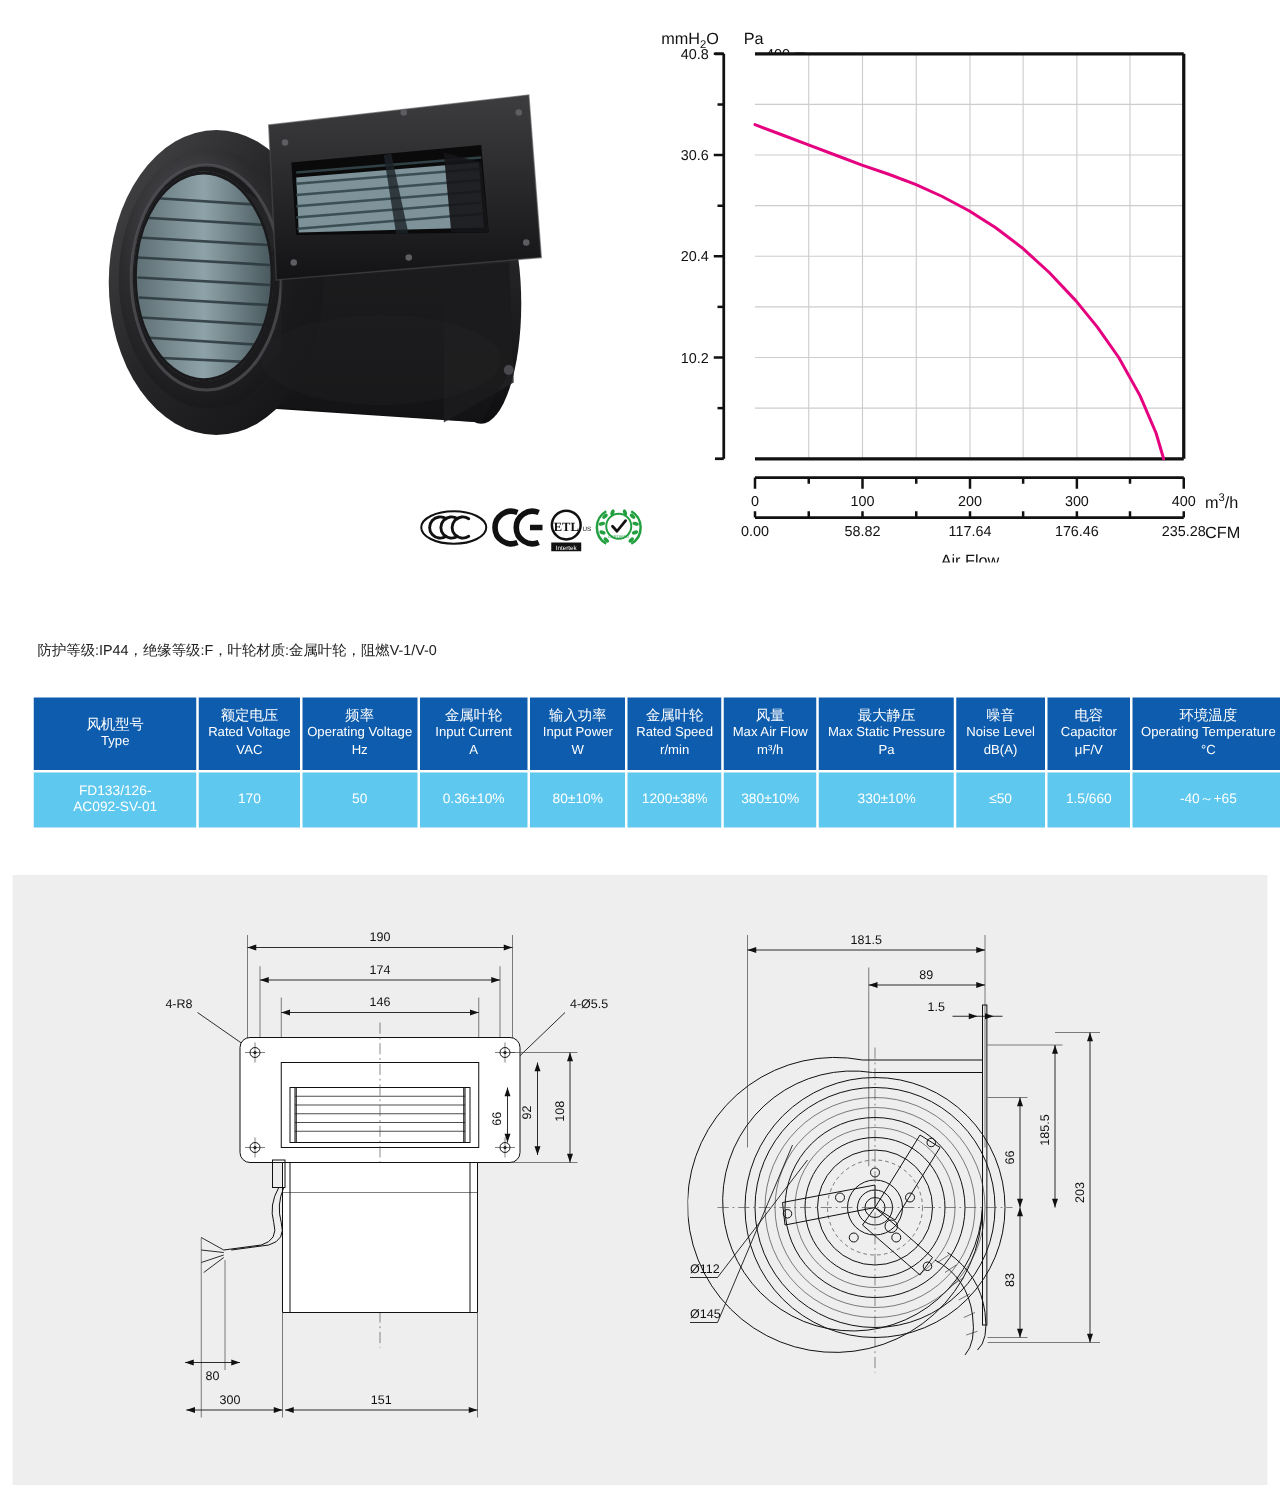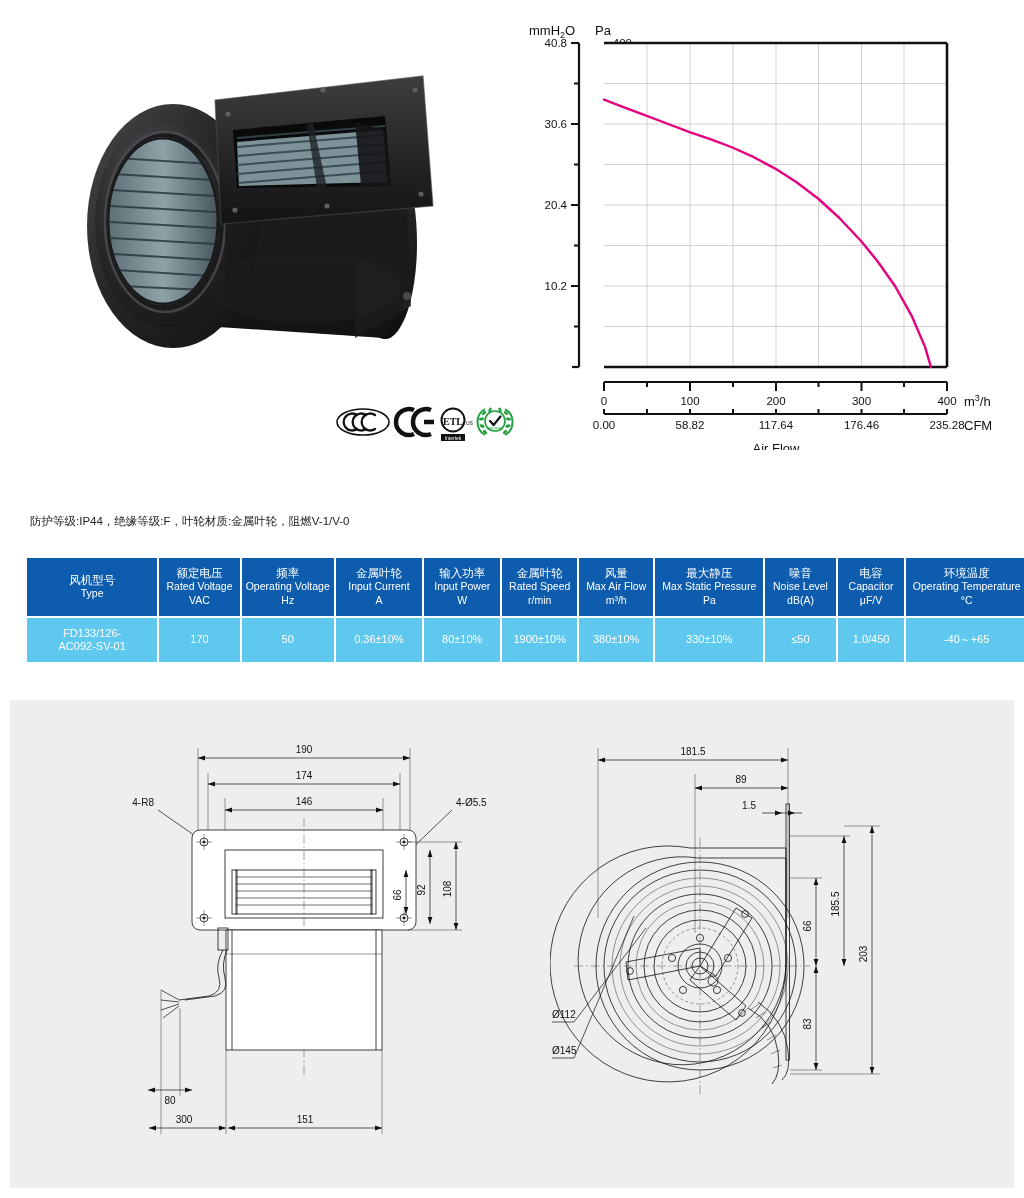--- a/index.html
+++ b/index.html
@@ -407,25 +407,25 @@
     <tbody>
       <tr>
         <td>
           <div>FD133/126-</div>
           <div>AC092-SV-01</div>
         </td>
         <td>170</td>
         <td>50</td>
         <td>0.36±10%</td>
         <td>80±10%</td>
-        <td>1900±10%</td>
+        <td>1200±38%</td>
         <td>380±10%</td>
         <td>330±10%</td>
         <td>≤50</td>
-        <td>1.0/450</td>
+        <td>1.5/660</td>
         <td>-40～+65</td>
       </tr>
     </tbody>
   </table>
 </div>
 
 <div class="abs" id="drawing-panel">
 
   <svg class="abs" style="left:110px;top:18px;" width="400" height="450" viewBox="0 0 400 450">
 

